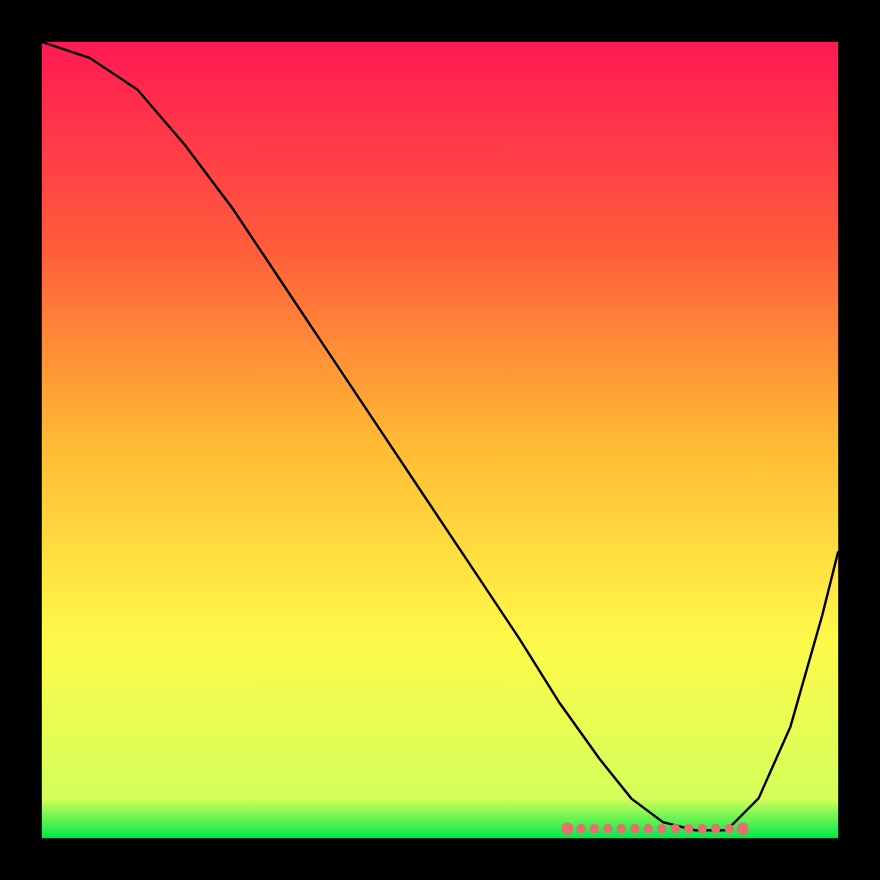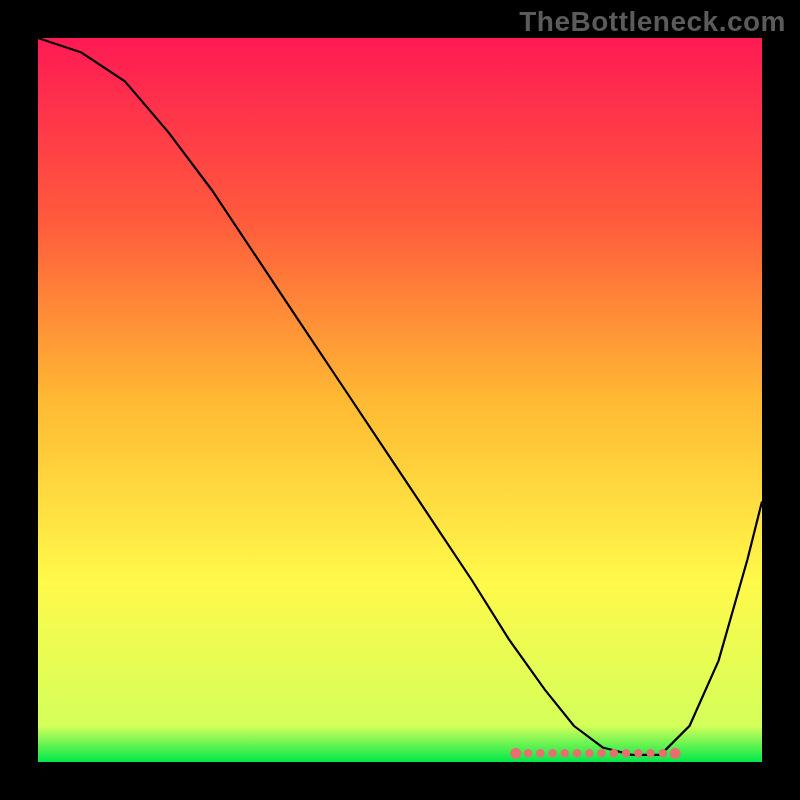--- a/index.html
+++ b/index.html
@@ -30,21 +30,20 @@
   svg {
     position: absolute;
     top: 0;
     left: 0;
   }
 </style>
 </head>
 <body>
 
 <div class="chart-container">
-  <div class="watermark">TheBottleneck.com</div>
   <svg id="chart-svg" width="800" height="800" viewBox="0 0 800 800">
     <defs>
       <linearGradient id="bg-grad" x1="0" y1="0" x2="0" y2="1">
           <stop offset="0%" stop-color="#ff1a54"></stop>
           <stop offset="25%" stop-color="#ff5a3c"></stop>
           <stop offset="50%" stop-color="#ffb933"></stop>
           <stop offset="75%" stop-color="#fff94a"></stop>
           <stop offset="95%" stop-color="#d4ff5a"></stop>
           <stop offset="100%" stop-color="#00e84a"></stop>
         </linearGradient>

